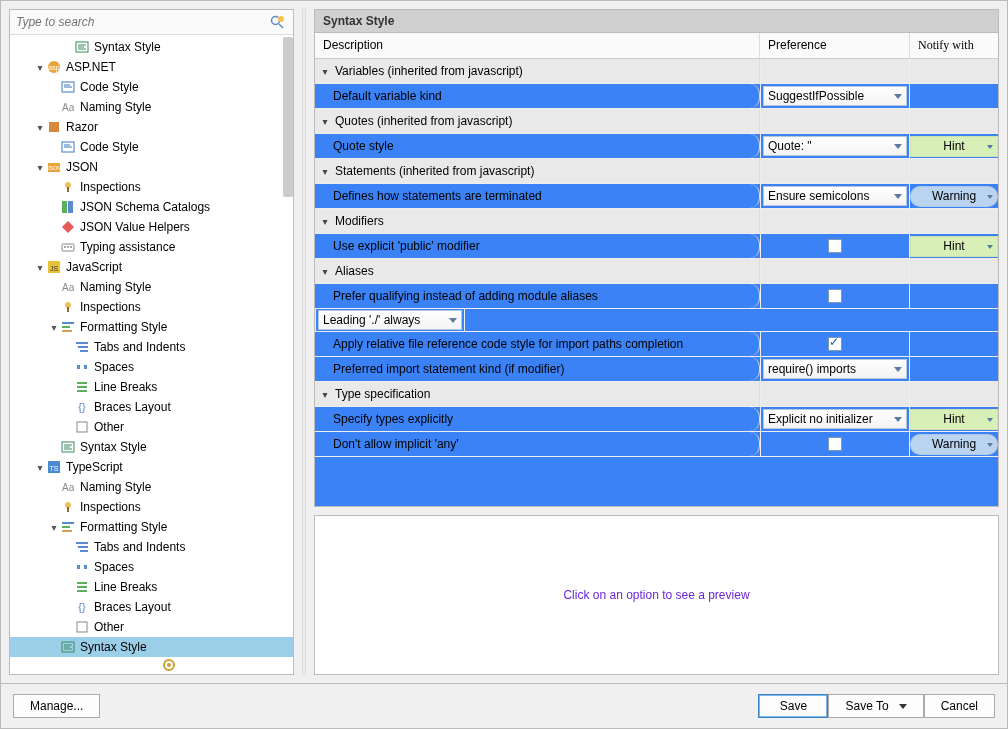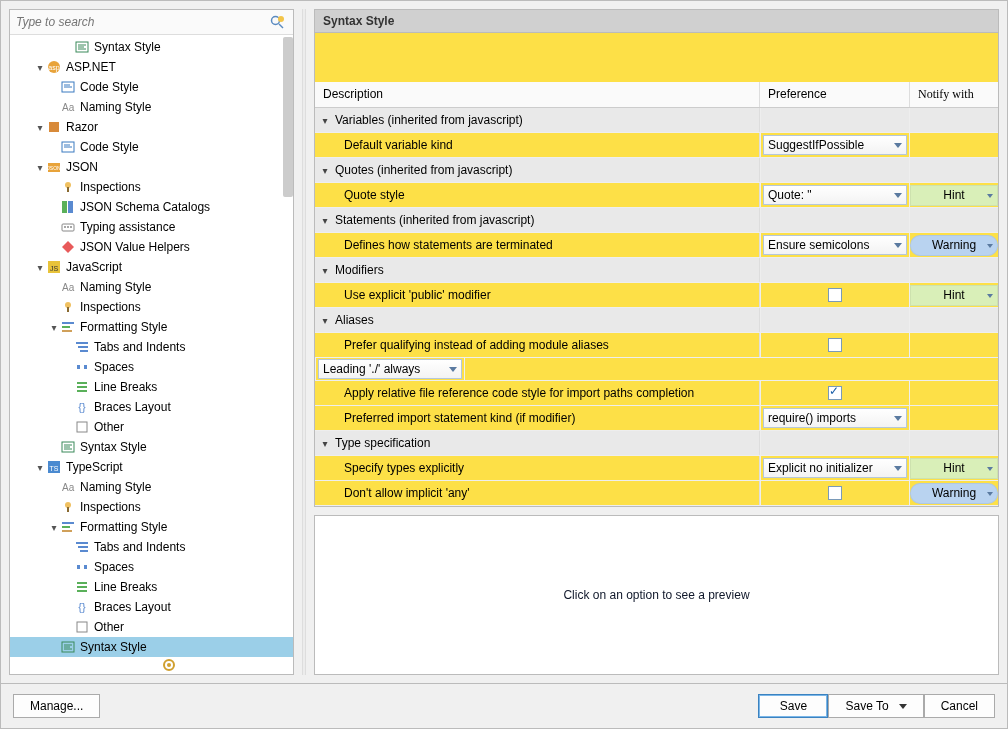--- a/index.html
+++ b/index.html
@@ -17,44 +17,44 @@
 .tree-item.selected { background: #9bcfe8; }
 .caret { width: 12px; display: inline-flex; justify-content: center; color: #555; font-size: 10px; }
 .ticon { width: 16px; height: 16px; display: inline-flex; align-items: center; justify-content: center; margin-right: 4px; }
 .ticon svg { width: 16px; height: 16px; }
 .tlabel { font-size: 12px; }
 .scroll-thumb { position: absolute; right: 0; top: 2px; width: 10px; height: 160px; background: #ccc; border-radius: 2px; }
 .divider-v { width: 4px; background: #ececec; border-left: 1px solid #ddd; border-right: 1px solid #ddd; cursor: col-resize; }
 
 .main { flex: 1; display: flex; flex-direction: column; min-width: 0; }
 .title-bar { background: #d0d0d0; color: #333; font-weight: 600; padding: 4px 8px; border: 1px solid #bbb; border-bottom: none; }
-.grid-wrap { border: 1px solid #bbb; background: #fde047; flex: 1; display: flex; flex-direction: column; min-height: 0; justify-content: flex-end; }
+.grid-wrap { border: 1px solid #bbb; background: #3b82f6; flex: 1; display: flex; flex-direction: column; min-height: 0; }
 .grid { display: flex; flex-direction: column; font-size: 12px; }
 .grid-header { display: flex; background: #fafafa; border-bottom: 1px solid #ccc; }
 .col-desc { flex: 1; padding: 5px 8px; border-right: 1px solid #ddd; }
 .col-pref { width: 150px; padding: 5px 8px; border-right: 1px solid #ddd; }
 .col-notify { width: 88px; padding: 5px 8px; font-family: Liberation Serif, serif; }
 .grow { display: flex; border-bottom: 1px solid #eee; min-height: 21px; align-items: stretch; }
 .section-row { background: #e9e9e9; font-weight: 400; }
 .section-row .col-desc { display: flex; align-items: center; gap: 4px; padding-left: 4px; }
 .section-caret { font-size: 10px; color: #444; width: 12px; text-align: center; }
-.option-row .col-desc { padding-left: 29px; display: flex; align-items: center; }
+.option-row .col-desc { padding-left: 18px; display: flex; align-items: center; border-radius: 10px; }
 .pref-cell { width: 150px; border-left: 1px solid #eee; border-right: 1px solid #eee; display: flex; align-items: center; padding: 1px 2px; }
 .notify-cell { width: 88px; display: flex; align-items: center; padding: 0; }
 .dd { width: 100%; height: 20px; border: 1px solid #b5c7da; background: linear-gradient(#fff,#f3f3f3); display: flex; align-items: center; padding: 0 4px; font-size: 12px; position: relative; }
 .dd::after { content: ""; position: absolute; right: 4px; top: 7px; border-left: 4px solid transparent; border-right: 4px solid transparent; border-top: 5px solid #5a7aa0; }
 .chk { width: 14px; height: 14px; border: 1px solid #7a9ab8; background: #fff; margin: 0 auto; position: relative; }
 .chk.checked::after { content: "✓"; position: absolute; top: -3px; left: 0; font-size: 12px; color: #1a5fa8; }
 .notify-btn { width: 100%; height: 21px; display: flex; align-items: center; justify-content: center; font-size: 12px; border: 1px solid rgba(0,0,0,0.05); position: relative; }
 .notify-btn::after { content: ""; position: absolute; right: 4px; top: 8px; border-left: 3px solid transparent; border-right: 3px solid transparent; border-top: 4px solid #5a7aa0; }
 .notify-hint { background: #d9efb8; }
 .notify-warning { background: #b9d3f0; border-radius: 10px; }
 
 .preview-gap { height: 8px; }
-.preview { border: 1px solid #bbb; background: #fff; height: 160px; display: flex; align-items: center; justify-content: center; color: #0f172a; font-size: 12px; }
+.preview { border: 1px solid #bbb; background: #fff; height: 160px; display: flex; align-items: center; justify-content: center; color: #6d28d9; font-size: 12px; }
 
 .footer { border-top: 1px solid #bbb; padding: 10px 12px; display: flex; align-items: center; background: #f0f0f0; }
 .btn { background: #fdfdfd; border: 1px solid #aaa; padding: 4px 16px; font-size: 12px; cursor: pointer; min-width: 70px; text-align: center; }
 .btn-primary { border-color: #3b82c0; box-shadow: 0 0 0 1px #7ab6e8 inset; }
 .footer-spacer { flex: 1; }
 .btn-drop { display: flex; align-items: center; gap: 10px; }
 .btn-drop .dcaret { border-left: 4px solid transparent; border-right: 4px solid transparent; border-top: 5px solid #333; }
 .footer .btn + .btn { margin-left: 0; }
 </style>
 </head>
@@ -165,36 +165,36 @@
                   <rect x="2" y="2" width="5" height="12" fill="#5ab05a"></rect>
                   <rect x="8" y="2" width="5" height="12" fill="#5a8ad0"></rect>
                 </svg>
               </span>
               <span class="tlabel">JSON Schema Catalogs</span>
             </div>
             <div class="tree-item" style="padding-left: 38px;">
               <span class="caret"></span>
               <span class="ticon">
                 <svg viewBox="0 0 16 16">
+                  <polygon points="8,2 14,8 8,14 2,8" fill="#e85a5a"></polygon>
+                </svg>
+              </span>
+              <span class="tlabel">JSON Value Helpers</span>
+            </div>
+            <div class="tree-item" style="padding-left: 38px;">
+              <span class="caret"></span>
+              <span class="ticon">
+                <svg viewBox="0 0 16 16">
                   <rect x="2" y="5" width="12" height="7" rx="1" fill="none" stroke="#888"></rect>
                   <circle cx="5" cy="8" r="1" fill="#888"></circle>
                   <circle cx="8" cy="8" r="1" fill="#888"></circle>
                   <circle cx="11" cy="8" r="1" fill="#888"></circle>
                 </svg>
               </span>
               <span class="tlabel">Typing assistance</span>
-            </div>
-            <div class="tree-item" style="padding-left: 38px;">
-              <span class="caret"></span>
-              <span class="ticon">
-                <svg viewBox="0 0 16 16">
-                  <polygon points="8,2 14,8 8,14 2,8" fill="#e85a5a"></polygon>
-                </svg>
-              </span>
-              <span class="tlabel">JSON Value Helpers</span>
             </div>
             <div class="tree-item" style="padding-left: 24px;">
               <span class="caret">▾</span>
               <span class="ticon">
                 <svg viewBox="0 0 16 16">
                   <rect x="2" y="2" width="12" height="12" fill="#e8c33a"></rect>
                   <text x="8" y="12" font-size="7" text-anchor="middle" fill="#333">JS</text>
                 </svg>
               </span>
               <span class="tlabel">JavaScript</span>

